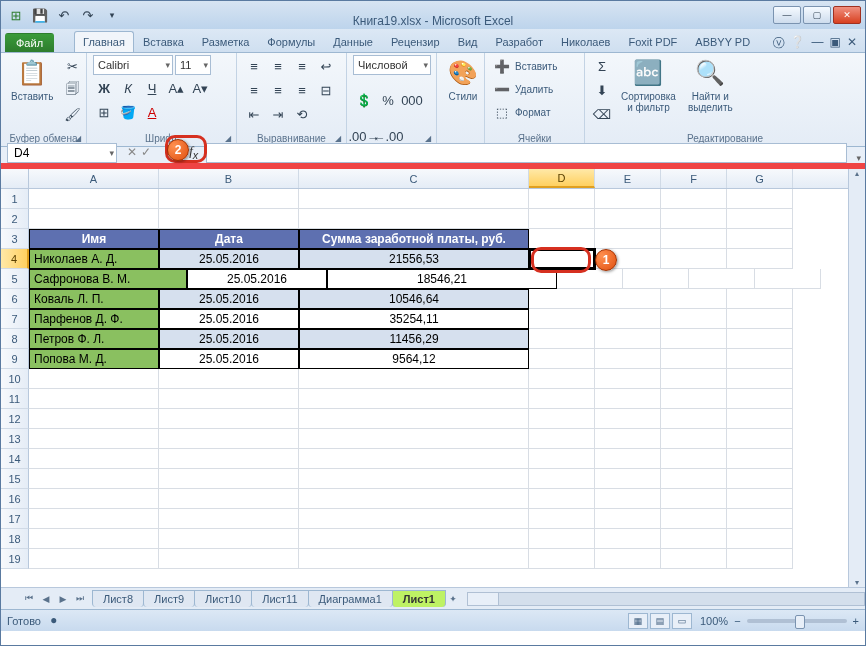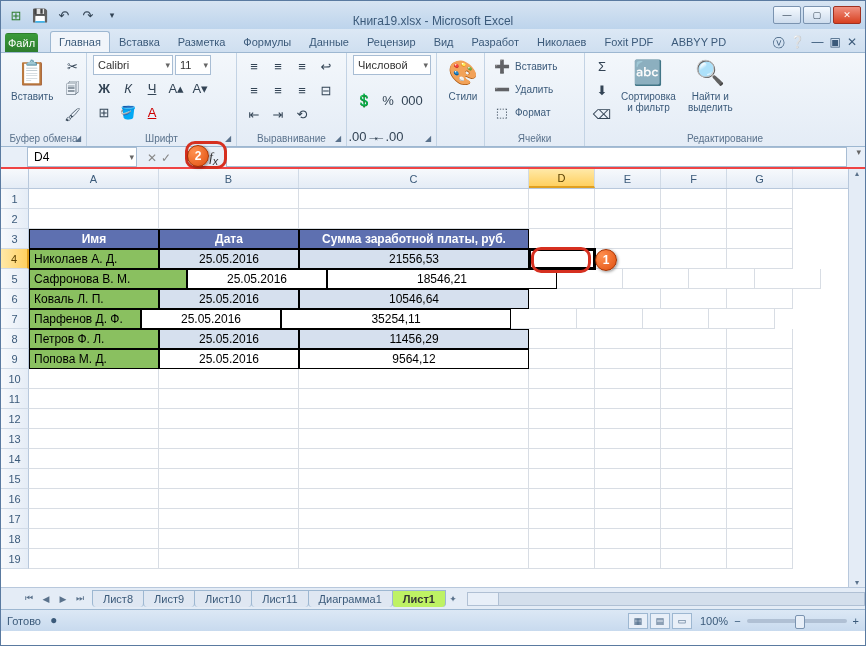--- a/index.html
+++ b/index.html
@@ -10,41 +10,41 @@
 .titlebar .qat { display: flex; gap: 2px; align-items: center; }
 .qat-btn { width: 22px; height: 20px; display: flex; align-items: center; justify-content: center; border-radius: 2px; font-size: 13px; color: #345; }
 .title-text { position: absolute; left: 50%; transform: translateX(-50%); color: #3b5a7a; font-size: 12px; margin-top: 12px; }
 .win-controls { margin-left: auto; display: flex; gap: 2px; }
 .win-btn { width: 28px; height: 18px; border: 1px solid #7a93b0; border-radius: 2px; background: linear-gradient(#f5faff,#cddced); display: flex; align-items: center; justify-content: center; font-size: 9px; color: #345; }
 .win-btn.close { background: linear-gradient(#f09080,#d84020); color: #fff; border-color: #a03020; }
 
 
 .ribbon-tabs { height: 24px; background: linear-gradient(#dce8f5,#cfdff0); display: flex; align-items: flex-end; padding-left: 4px; font-size: 11px; border-bottom: 1px solid #9db7d1; }
 .tab { padding: 4px 8px; color: #3b5a7a; cursor: pointer; border: 1px solid transparent; border-bottom: none; }
-.tab.file { background: linear-gradient(#3a9b3a,#2d7c2d); color: #fff; border-radius: 3px 3px 0 0; margin-right: 12px; padding: 3px 2px; }
+.tab.file { background: linear-gradient(#3a9b3a,#2d7c2d); color: #fff; border-radius: 3px 3px 0 0; margin-right: 20px; padding: 3px 10px; }
 .tab.active { background: #f1f5fa; border-color: #9db7d1; border-radius: 3px 3px 0 0; color: #3b5a7a; }
 .ribbon-right { margin-left: auto; display: flex; gap: 6px; padding-right: 8px; color: #3b5a7a; font-size: 12px; }
 
 
 .ribbon-body { height: 94px; background: linear-gradient(#f3f7fb,#e4ecf6); border-bottom: 1px solid #9db7d1; display: flex; font-size: 11px; }
 .group { border-right: 1px solid #c3d3e4; padding: 2px 6px 0; display: flex; flex-direction: column; position: relative; flex-shrink: 0; }
 .group-label { text-align: center; color: #5a728c; font-size: 10px; padding: 1px 0 2px; margin-top: auto; position: relative; }
 .group-content { display: flex; gap: 4px; align-items: flex-start; flex: 1; }
 .dialog-launcher { position: absolute; right: 2px; bottom: 2px; width: 12px; height: 12px; font-size: 8px; color: #5a728c; display: flex; align-items: center; justify-content: center; }
 .big-btn { display: flex; flex-direction: column; align-items: center; gap: 2px; padding: 2px 4px; border-radius: 2px; cursor: pointer; }
 .big-btn .icon { width: 32px; height: 32px; display: flex; align-items: center; justify-content: center; font-size: 24px; }
 .big-btn .lbl { font-size: 10px; text-align: center; line-height: 1.1; color: #3b5a7a; }
 .small-row { display: flex; gap: 2px; }
 .small-btn { width: 22px; height: 22px; display: flex; align-items: center; justify-content: center; border-radius: 2px; font-size: 13px; color: #345; cursor: pointer; }
 .combo { height: 20px; border: 1px solid #a8bdd4; background: #fff; font-size: 11px; padding: 0 14px 0 4px; position: relative; display: flex; align-items: center; color: #333; }
 .combo::after { content: '▾'; position: absolute; right: 2px; font-size: 9px; color: #666; }
 .col-stack { display: flex; flex-direction: column; gap: 2px; }
 
 
-.formula-row { height: 22px; background: #e8eff8; border-bottom: 2px solid #ef4444; display: flex; align-items: flex-start; font-size: 12px; padding-left: 20px; }
+.formula-row { height: 22px; background: #e8eff8; border-bottom: 6px solid #ef4444; display: flex; align-items: flex-end; font-size: 12px; }
 .name-box { width: 110px; height: 20px; border: 1px solid #a8bdd4; background: #fff; margin-left: 6px; display: flex; align-items: center; padding: 0 16px 0 6px; position: relative; }
 .name-box::after { content: '▾'; position: absolute; right: 2px; font-size: 9px; color: #666; }
 .fx-area { display: flex; align-items: center; margin-left: 6px; position: relative; }
 .fx-btns { display: flex; gap: 4px; color: #888; font-size: 12px; padding: 0 4px; }
 .fx-btn-main { padding: 2px 6px; font-style: italic; font-family: 'Times New Roman', serif; font-size: 13px; color: #333; cursor: pointer; border-radius: 2px; }
 .formula-input { flex: 1; height: 20px; border: 1px solid #a8bdd4; background: #fff; margin: 0 18px 0 2px; }
 
 
 .callout { position: absolute; border: 3px solid #d63020; border-radius: 10px; pointer-events: none; z-index: 10; }
 .callout-1 { width: 60px; height: 26px; }
@@ -368,21 +368,21 @@
         <div class="cell-row">
           <div class="cell data-name" data-name="cell-A6" style="width: 130px;">Коваль Л. П.</div>
           <div class="cell data-even" data-name="cell-B6" style="width: 140px;">25.05.2016</div>
           <div class="cell data-even" data-name="cell-C6" style="width: 230px;">10546,64</div>
           <div class="cell" data-name="cell-D6" style="width: 66px;"></div>
           <div class="cell" data-name="cell-E6" style="width: 66px;"></div>
           <div class="cell" data-name="cell-F6" style="width: 66px;"></div>
           <div class="cell" data-name="cell-G6" style="width: 66px;"></div>
         </div>
         <div class="cell-row">
-          <div class="cell data-name" data-name="cell-A7" style="width: 112px;">Парфенов Д. Ф.</div>
+          <div class="cell data-name" data-name="cell-A7" style="width: 130px;">Парфенов Д. Ф.</div>
           <div class="cell data-odd" data-name="cell-B7" style="width: 140px;">25.05.2016</div>
           <div class="cell data-odd" data-name="cell-C7" style="width: 230px;">35254,11</div>
           <div class="cell" data-name="cell-D7" style="width: 66px;"></div>
           <div class="cell" data-name="cell-E7" style="width: 66px;"></div>
           <div class="cell" data-name="cell-F7" style="width: 66px;"></div>
           <div class="cell" data-name="cell-G7" style="width: 66px;"></div>
         </div>
         <div class="cell-row">
           <div class="cell data-name" data-name="cell-A8" style="width: 130px;">Петров Ф. Л.</div>
           <div class="cell data-even" data-name="cell-B8" style="width: 140px;">25.05.2016</div>

